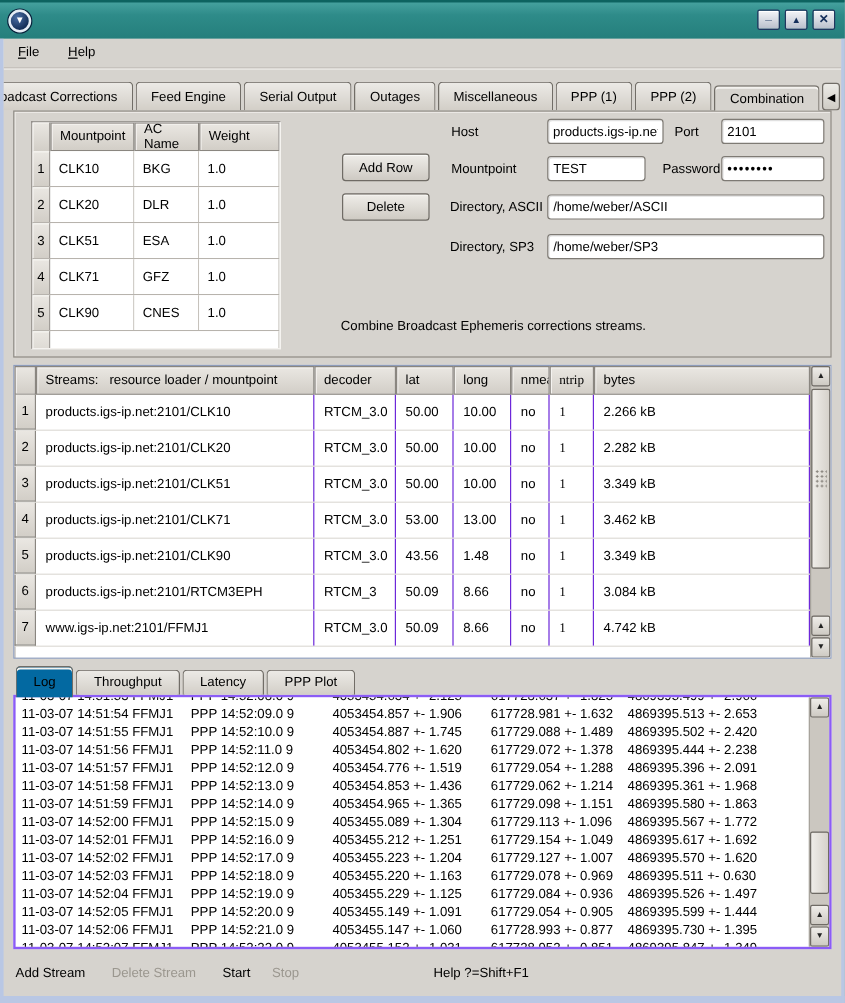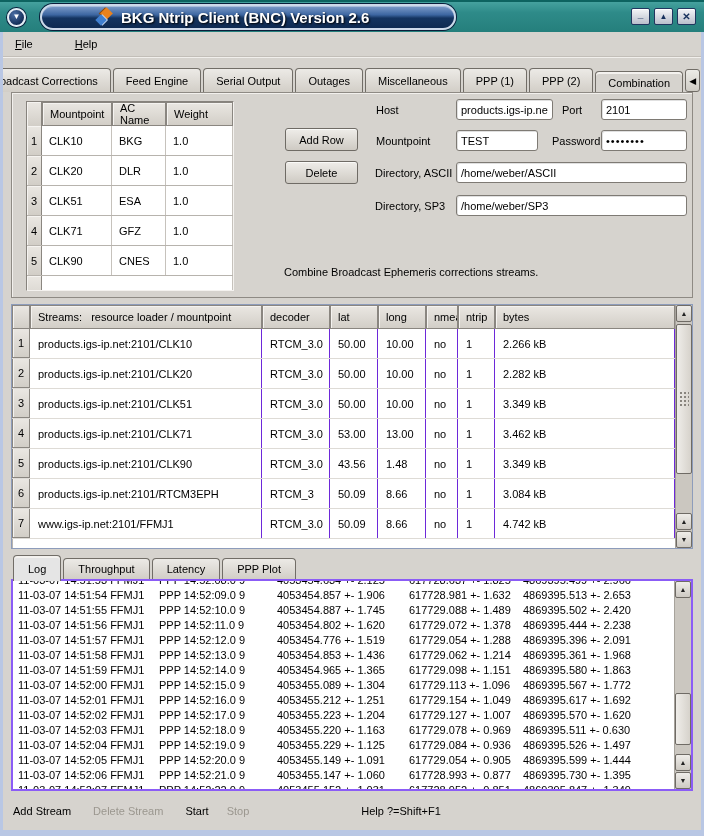--- a/index.html
+++ b/index.html
@@ -26,21 +26,21 @@
   .win-btns { position:absolute; right:8px; top:6px; display:flex; gap:4px; }
   .win-btn { width:19px; height:17px; background:linear-gradient(180deg,#f4f5f8,#b9bfcc);
              border:1px solid #21365f; border-radius:2px; box-shadow:inset 0 1px 0 #fff;
              display:flex; align-items:center; justify-content:center; color:#16305c; font-weight:bold; font-size:10px; line-height:1; cursor:pointer; }
 
   
   .frame { flex:1; background:#d6d3ce; border-left:3px solid #b9c7e4; border-right:3px solid #b9c7e4;
            border-bottom:6px solid #b9c7e4; display:flex; flex-direction:column; overflow:hidden; }
 
   
-  .menubar { height:25px; display:flex; align-items:center; padding-left:10px; gap:38px;
+  .menubar { height:25px; display:flex; align-items:center; padding-left:10px; gap:20px;
              border-bottom:1px solid #c2beb8; box-shadow:0 1px 0 #f1efec; flex:0 0 25px; }
   .menu-item { padding:2px 2px; cursor:pointer; }
   .menu-item::first-letter { text-decoration:underline; }
 
   
   .tabbar-wrap { height:31px; margin-top:4px; overflow:hidden; display:flex; align-items:flex-end; position:relative; z-index:2; flex:0 0 31px; }
   .tab { height:24px; display:flex; align-items:center; padding:0 12px; white-space:nowrap;
          background:linear-gradient(180deg,#eceae6,#d2cec7); border:1px solid #716d67; border-bottom:none;
          border-radius:4px 4px 0 0; margin-right:2px; cursor:pointer; }
   .tab.first { margin-left:-27px; }
@@ -76,21 +76,21 @@
          box-shadow:inset 1px 1px 0 rgba(0,0,0,.12); font-family:"Liberation Sans",sans-serif; font-size:11px;
          padding:0 4px; color:#000; }
   .caption { position:absolute; left:272px; top:173px; }
 
   
   .streams { height:245px; margin:6px 8px 0; border:1px solid #8d9cbb; background:#fff;
              box-shadow:inset 1px 1px 0 #b9b5af; position:relative; overflow:hidden; flex:0 0 245px; }
   .st-hrow { display:flex; height:24px; }
   .st-hnum { flex:0 0 18px; } 
   .st-c-mp { flex:0 0 232px; } .st-c-dec { flex:0 0 68px; } .st-c-lat { flex:0 0 48px;text-align:right; }
-  .st-c-long { flex:0 0 48px; } .st-c-nmea { flex:0 0 32px; overflow:hidden; } .st-c-ntrip { flex:0 0 37px; }
+  .st-c-long { flex:0 0 48px; } .st-c-nmea { flex:0 0 32px; overflow:hidden; } .st-c-ntrip { flex:0 0 37px;font-family:Liberation Serif, serif; }
   .st-c-bytes { flex:1; }
   .st-row { display:flex; height:30px; border-bottom:1px solid #dedbd6; cursor:default; }
   .st-num { flex:0 0 18px; background:linear-gradient(180deg,#eae7e2,#d2cec7); border:1px solid #8a8680; border-top:none;
             box-shadow:inset 1px 0 0 #f5f3f0; display:flex; align-items:center; justify-content:center; }
   .st-cell { display:flex; align-items:center; padding-left:8px; border-right:1px solid #6d28d9; white-space:nowrap; overflow:hidden; }
   .st-body { position:absolute; left:0; top:0; right:17px; bottom:0; }
   .pre { white-space:pre; }
 
   
   .vscroll { position:absolute; right:0; top:0; bottom:0; width:17px; background:#cbc7c0; border-left:1px solid #a7a39c; }
@@ -100,21 +100,21 @@
   .sb-thumb { position:absolute; left:0; width:16px; background:linear-gradient(90deg,#efede9,#d6d2cb);
               border:1px solid #6f6b65; border-radius:2px; cursor:grab; display:flex; align-items:center; justify-content:center; }
   .grip { width:10px; height:16px;
           background-image:radial-gradient(circle, #89857e 1px, transparent 1.1px);
           background-size:4px 4px; }
 
   
   .logtabs { display:flex; align-items:flex-end; height:26px; margin:4px 0 0 10px; position:relative; z-index:2; flex:0 0 26px; }
   .ltab { height:21px; display:flex; align-items:center; padding:0 14px; background:linear-gradient(180deg,#eceae6,#d2cec7);
           border:1px solid #716d67; border-bottom:none; border-radius:4px 4px 0 0; margin-right:2px; cursor:pointer; }
-  .ltab.sel { height:26px; background:#e5e5e5; margin-bottom:-2px; box-shadow:inset 0 2px 0 #f4f2ef; z-index:3; position:relative; }
+  .ltab.sel { height:26px; background:#0369a1; margin-bottom:-2px; box-shadow:inset 0 2px 0 #f4f2ef; z-index:3; position:relative; }
 
   .logbox { height:212px; margin:0 8px; border:2px solid #8b5cf6; background:#fff; position:relative; overflow:hidden; flex:0 0 212px; }
   .log-lines { position:absolute; left:0; top:-9px; right:17px; overflow:hidden; }
   .log-line { display:flex; height:15px; align-items:center; white-space:nowrap; }
   .lc { overflow:hidden; flex-shrink:0; }
   .lc-t { width:146px; padding-left:5px; } .lc-p { width:118px; } .lc-x { width:132px; } .lc-y { width:114px; } .lc-z { width:140px; }
 
   
   .bottombar { flex:1; display:flex; align-items:center; padding:0 10px; }
   .flat-btn { cursor:pointer; white-space:nowrap; }
@@ -122,24 +122,20 @@
   .mL22 { margin-left:22px; } .mL18 { margin-left:18px; } .mL110 { margin-left:112px; }
 </style>
 </head>
 <body>
 
 <div class="window">
 
   <div class="titlebar">
     <div class="menu-circle">
       <span>▼</span>
-    </div>
-    <div class="title-pill">
-      <span class="bnc-icon"></span>
-      <span class="title-text">BKG Ntrip Client (BNC) Version 2.6</span>
     </div>
     <div class="win-btns">
       <div class="win-btn">
           <span style="margin-top:-6px">_</span>
         </div>
       <div class="win-btn">
           <span style="font-size:8px">▲</span>
         </div>
       <div class="win-btn">
           <span>✕</span>

